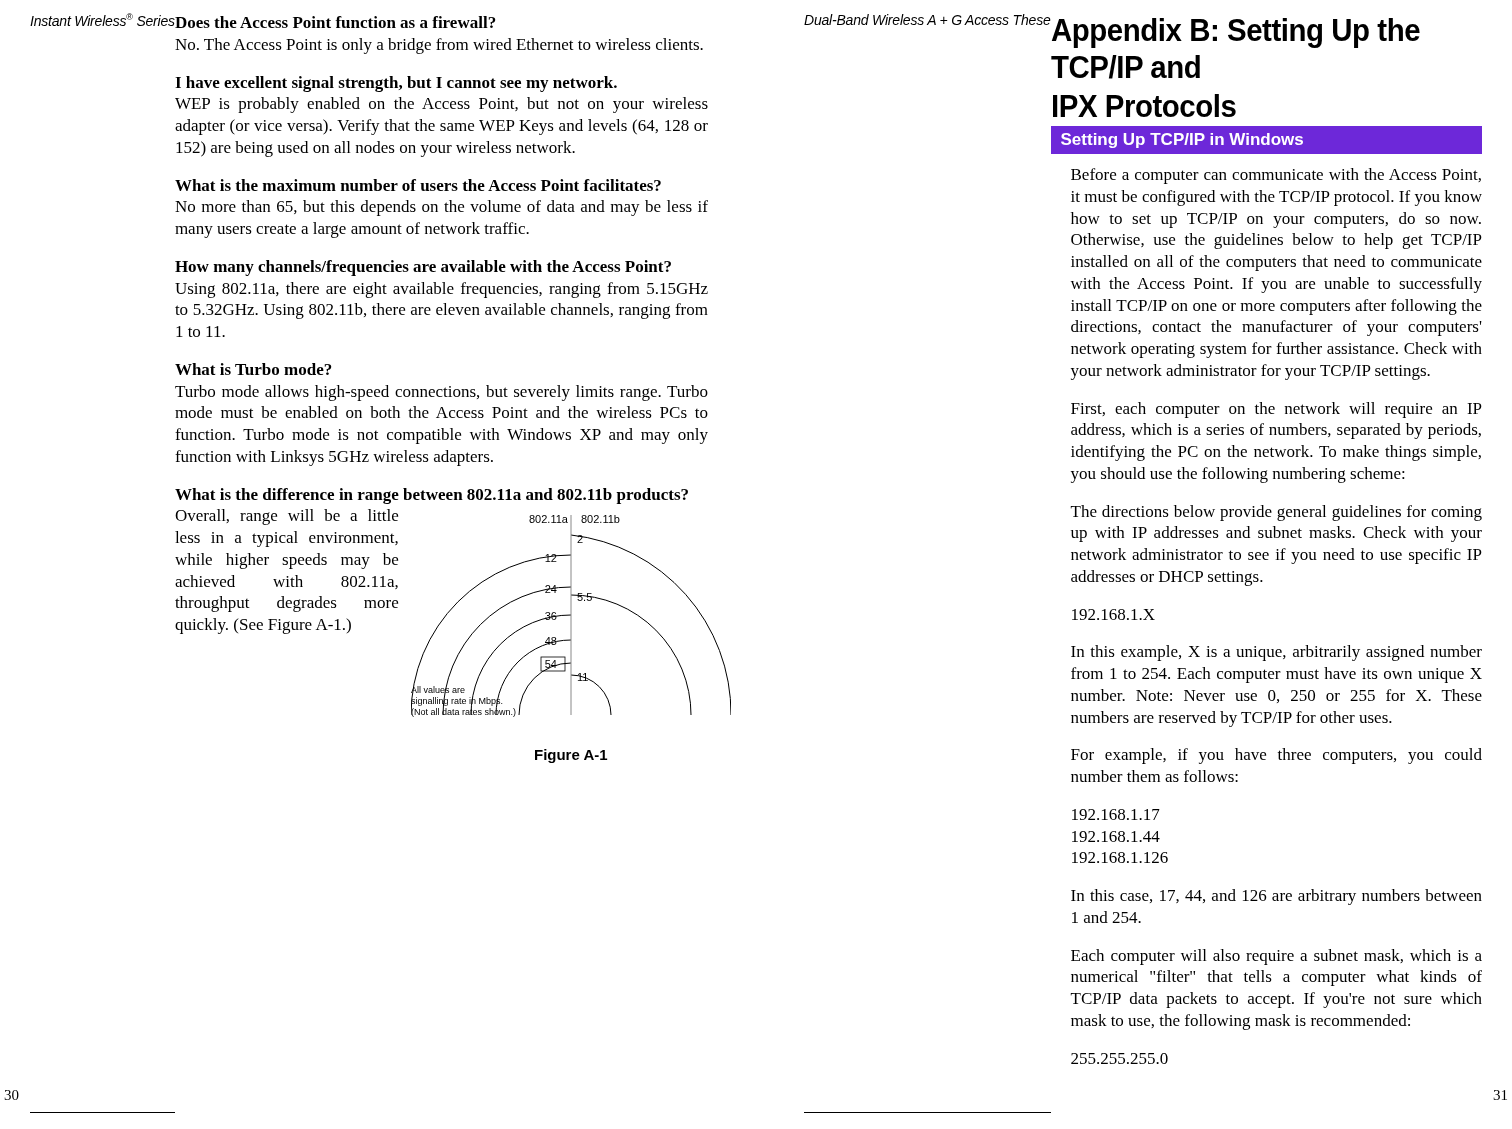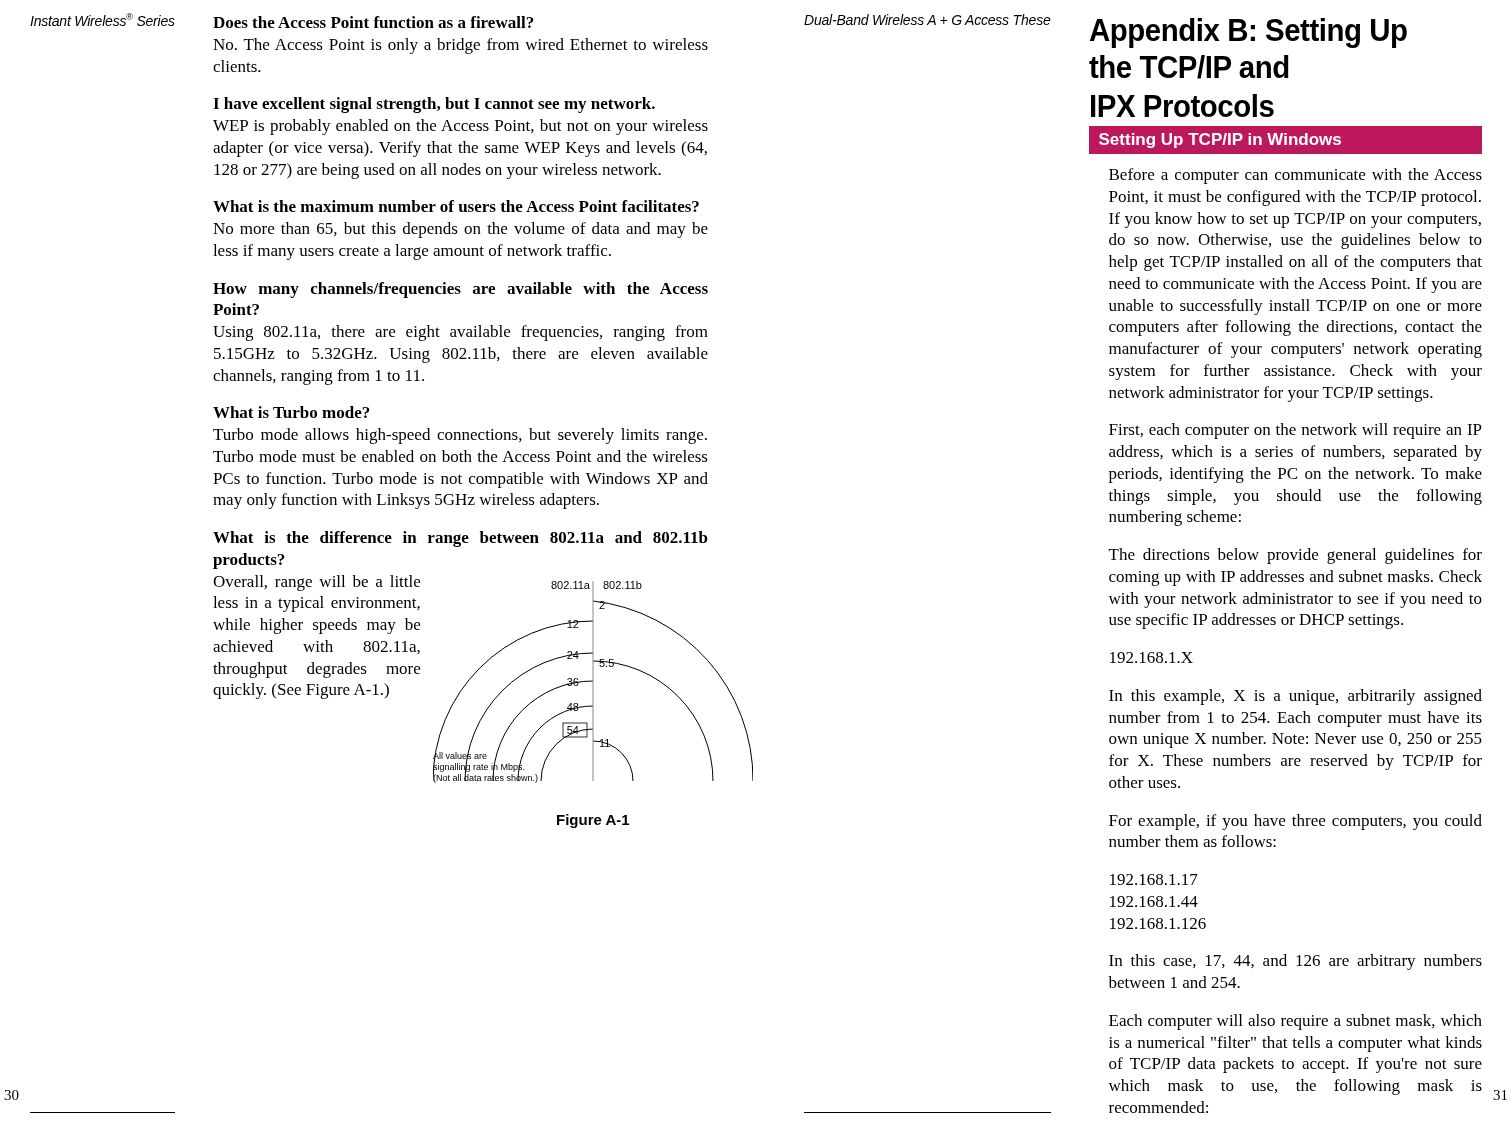--- a/index.html
+++ b/index.html
@@ -52,39 +52,39 @@
       font-family: Arial, sans-serif;
       font-weight: 900;
       font-size: 32px;
       line-height: 1.15;
       letter-spacing: -0.5px;
       margin-bottom: 2px;
       transform: scaleX(0.92);
       transform-origin: left;
     }
     .section-bar {
-      background: #be185d;
+      background: #6d28d9;
       color: #fff;
       font-family: Arial, sans-serif;
       font-weight: bold;
       font-size: 17px;
       padding: 3px 10px;
       margin-bottom: 10px;
     }
     .body-text { text-align: justify; margin-bottom: 16px; padding-left: 20px; }
     .ip-line { padding-left: 20px; }
     .ip-block { margin-bottom: 16px; }
     .page-number {
       position: absolute;
       bottom: 24px;
       font-size: 15px;
     }
     .page-number.left { left: 4px; }
     .page-number.right { right: 4px; font-family: Liberation Serif, serif; }
-    .content { flex: 1; margin-left: 38px; }
+    .content { flex: 1; }
     .figure-note {
       font-family: Arial, sans-serif;
       font-size: 9px;
       text-align: left;
     }
     .figure-labels {
       font-family: Arial, sans-serif;
       font-size: 11px;
     }
   </style>
@@ -99,21 +99,21 @@
   </div>
   <div class="content">
 
     <div class="qa-block">
       <div class="qa-question">Does the Access Point function as a firewall?</div>
       <div class="qa-answer">No. The Access Point is only a bridge from wired Ethernet to wireless clients.</div>
     </div>
 
     <div class="qa-block">
       <div class="qa-question">I have excellent signal strength, but I cannot see my network.</div>
-      <div class="qa-answer">WEP is probably enabled on the Access Point, but not on your wireless adapter (or vice versa).  Verify that the same WEP Keys and levels (64, 128 or 277) are being used on all nodes on your wireless network.</div>
+      <div class="qa-answer">WEP is probably enabled on the Access Point, but not on your wireless adapter (or vice versa).  Verify that the same WEP Keys and levels (64, 128 or 152) are being used on all nodes on your wireless network.</div>
     </div>
 
     <div class="qa-block">
       <div class="qa-question">What is the maximum number of users the Access Point facilitates?</div>
       <div class="qa-answer">No more than 65, but this depends on the volume of data and may be less if many users create a large amount of network traffic.</div>
     </div>
 
     <div class="qa-block">
       <div class="qa-question">How many channels/frequencies are available with the Access Point?</div>
       <div class="qa-answer">Using 802.11a, there are eight available frequencies, ranging from 5.15GHz to 5.32GHz.  Using 802.11b, there are eleven available channels, ranging from 1 to 11.</div>

